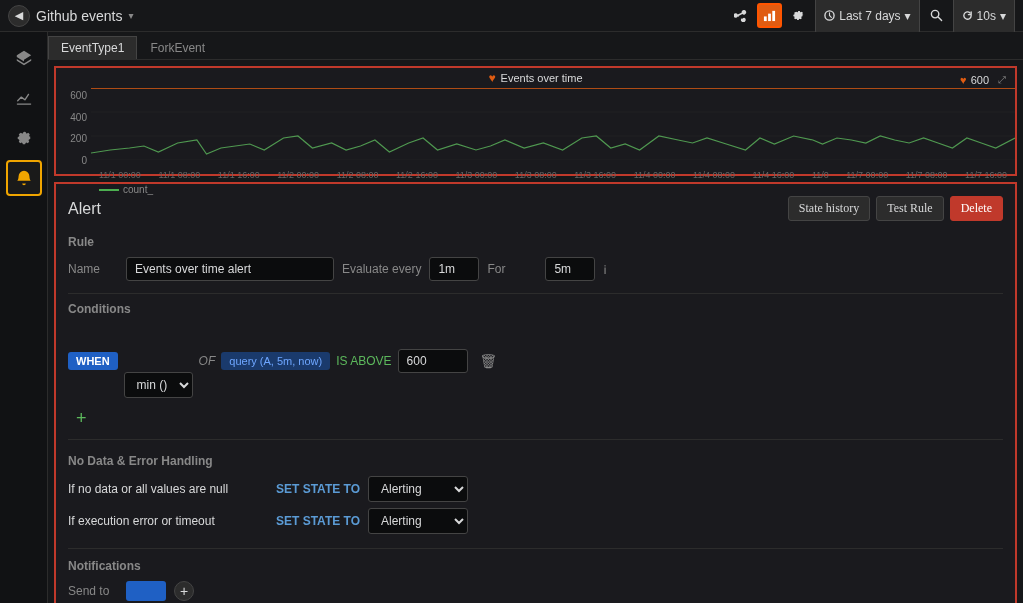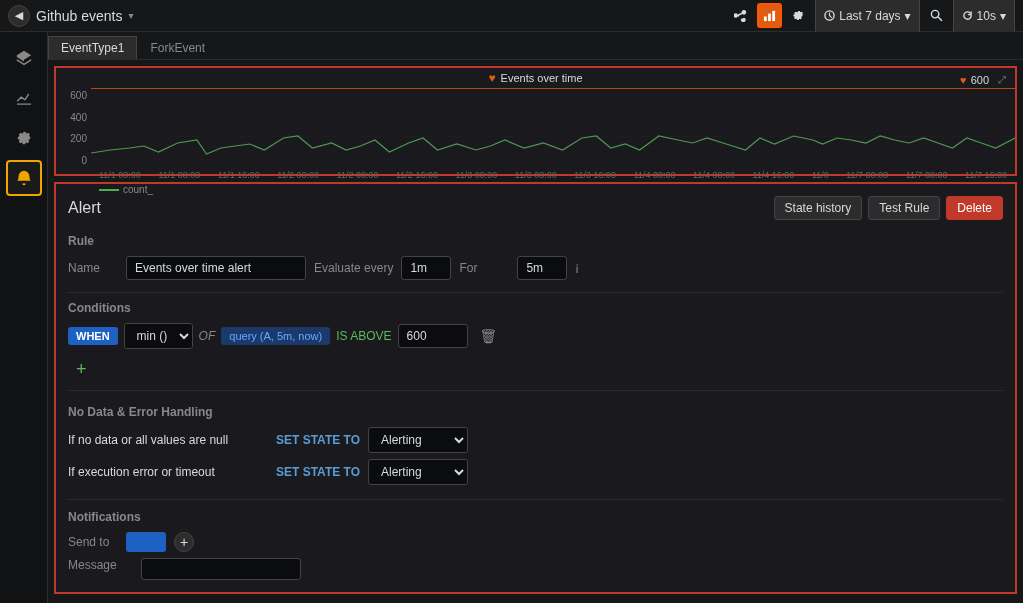--- a/index.html
+++ b/index.html
@@ -242,20 +242,21 @@
       gap: 6px;
     }
     .btn-sm {
       padding: 4px 10px;
       border: 1px solid #444;
       background: #2c2c2c;
       color: #d8d9da;
       border-radius: 3px;
       cursor: pointer;
       font-size: 12px;
+      font-family: Liberation Serif, serif;
     }
     .btn-delete {
       background: #c0392b;
       border-color: #c0392b;
       color: #fff;
     }
 
     
     .section-label {
       font-size: 12px;
@@ -276,21 +277,21 @@
       min-width: 50px;
     }
     .input-field {
       background: #0b0c0d;
       border: 1px solid #444;
       color: #d8d9da;
       padding: 4px 8px;
       border-radius: 3px;
       font-size: 12px;
     }
-    .input-field.name-field { width: 180px; }
+    .input-field.name-field { width: 208px; }
     .input-field.small-field { width: 50px; }
 
     
     .conditions-row {
       display: flex;
       align-items: center;
       gap: 6px;
       margin-bottom: 8px;
     }
     .badge-blue {
@@ -302,20 +303,21 @@
       font-weight: bold;
     }
     .select-field {
       background: #0b0c0d;
       border: 1px solid #444;
       color: #d8d9da;
       padding: 4px 8px;
       border-radius: 3px;
       font-size: 12px;
       cursor: pointer;
+      margin-top: 48px;
     }
     .tag-blue {
       background: #1a3a6c;
       color: #6ea6ff;
       padding: 3px 8px;
       border-radius: 3px;
       font-size: 11px;
     }
     .tag-green {
       color: #5cb85c;

